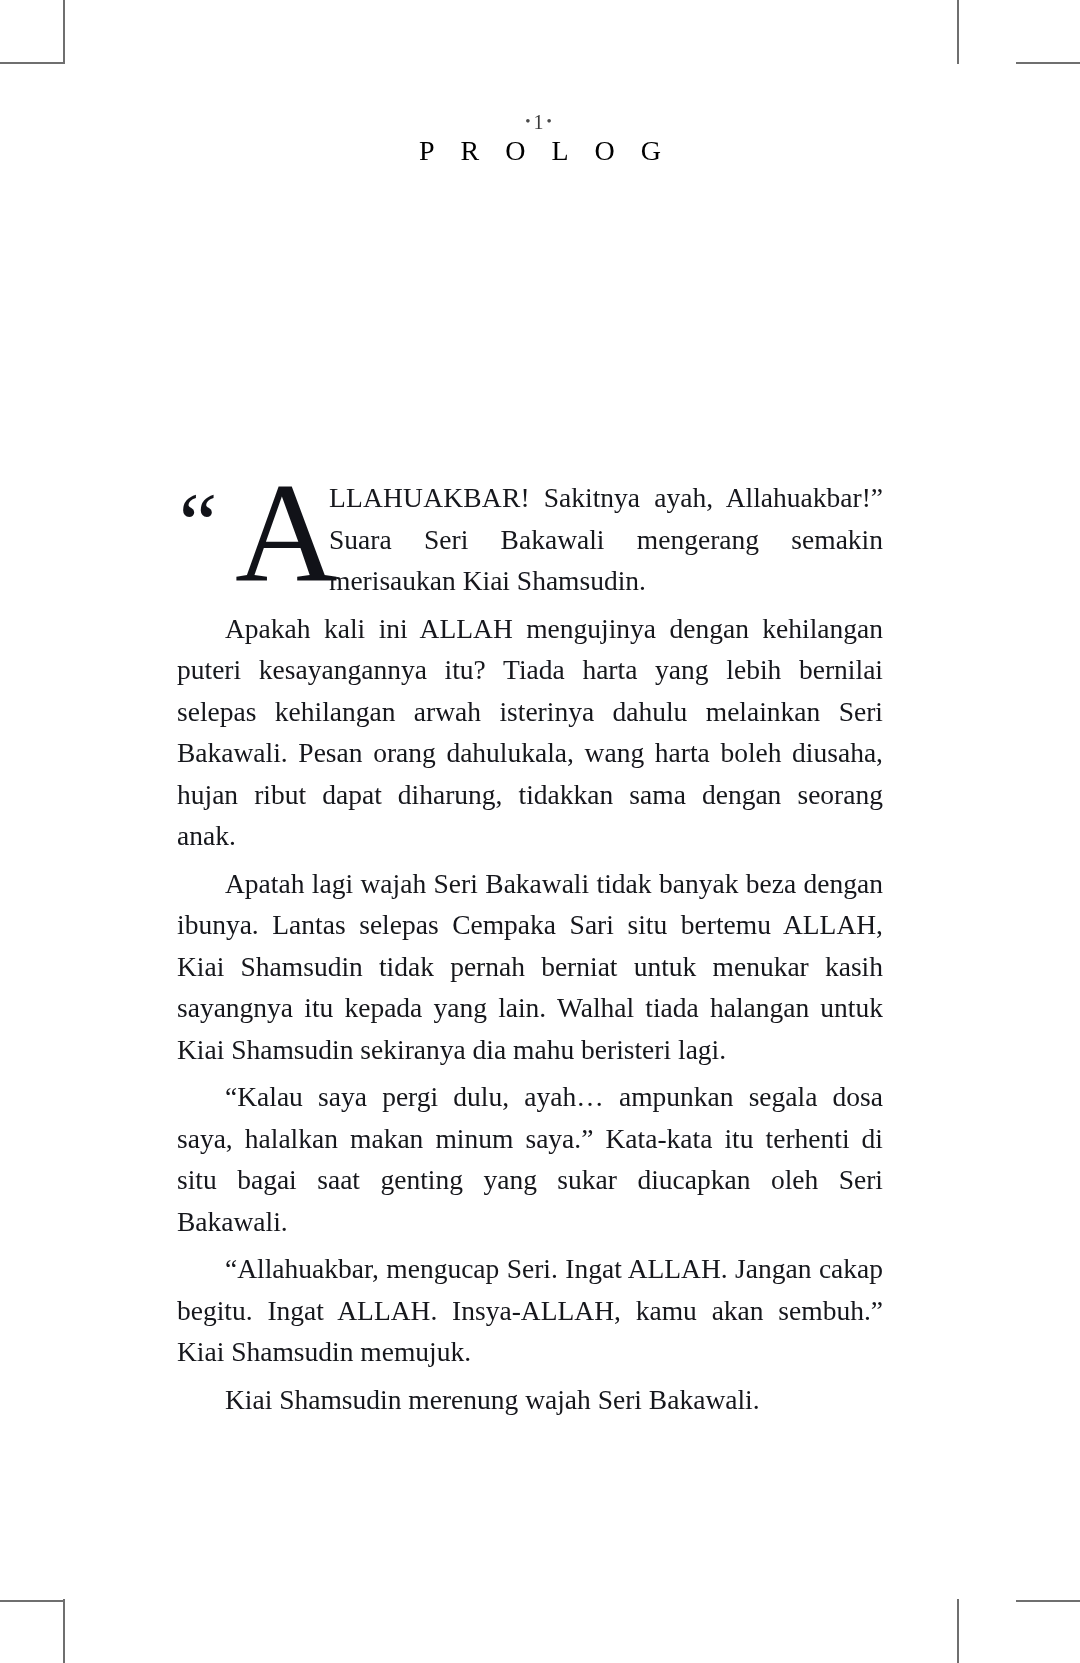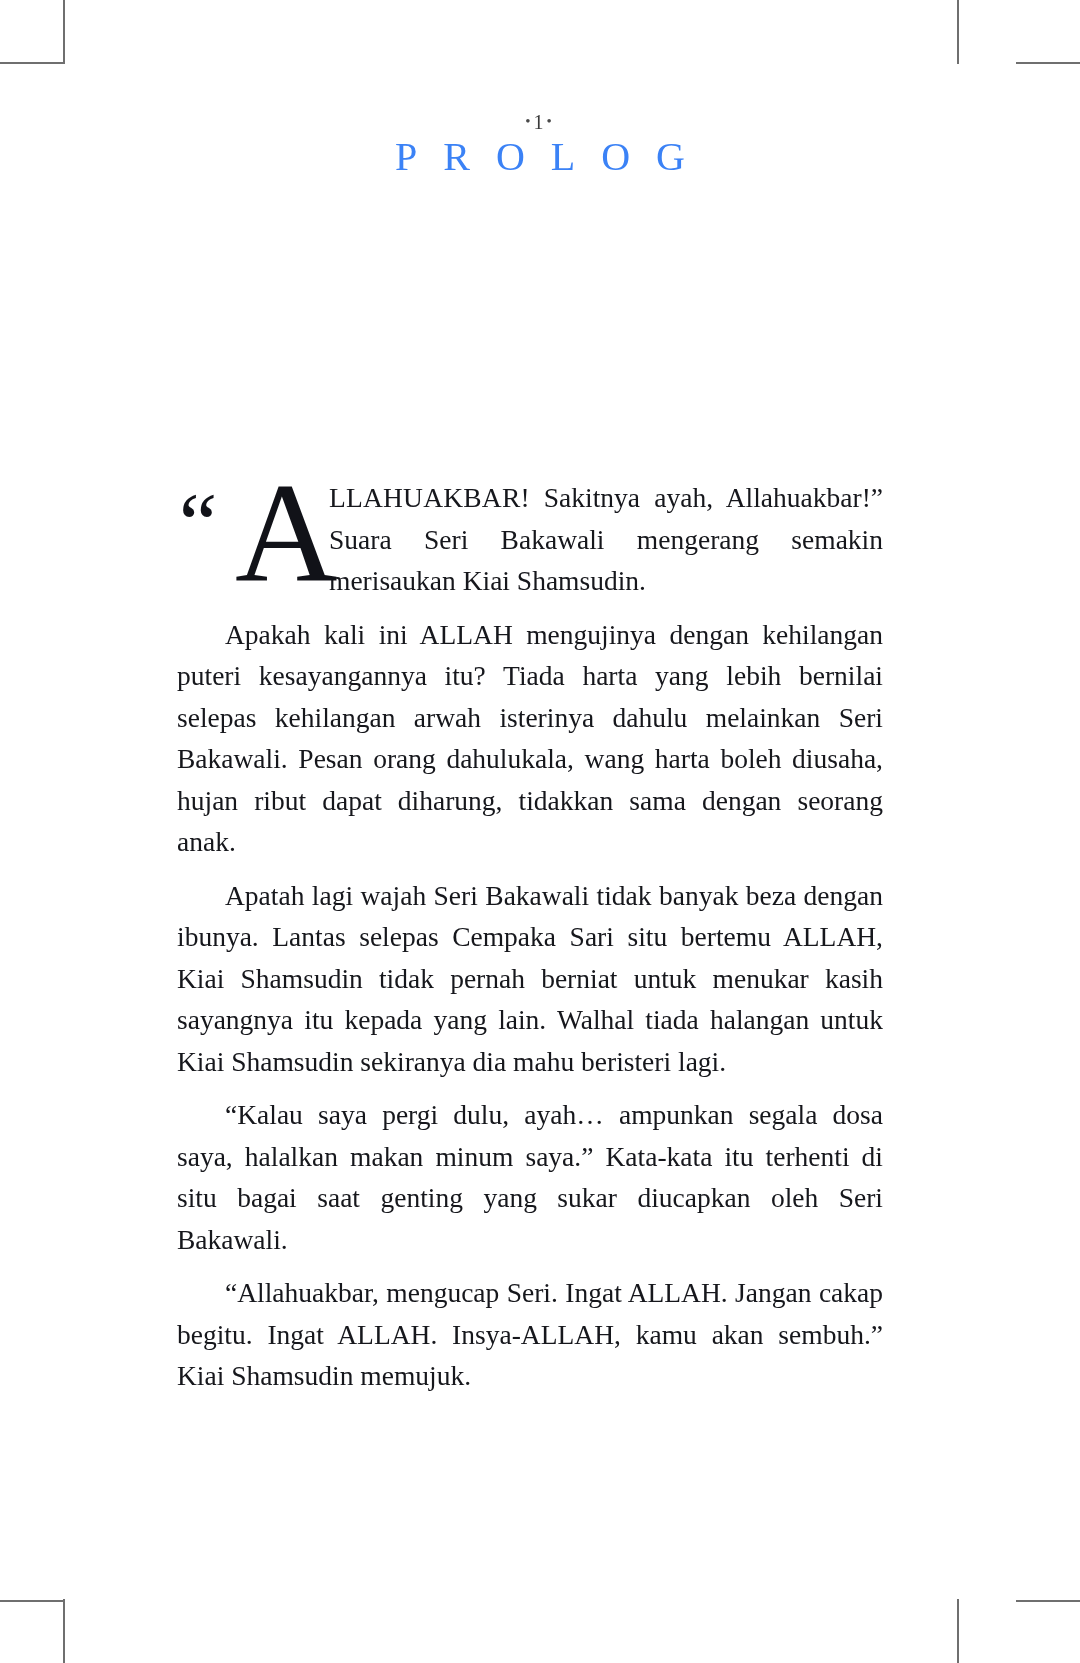--- a/index.html
+++ b/index.html
@@ -57,24 +57,24 @@
     line-height: 1;
     margin-bottom: 4px;
     font-family: "Liberation Serif", "DejaVu Serif", serif;
   }
   .folio .dot {
     font-size: 15px;
     vertical-align: 3px;
     color: #4a4a4a;
   }
   .chapter-title {
-    font-size: 40px;
+    font-size: 28px;
     letter-spacing: 26px;
     text-indent: 26px;
-    color: #3b82f6;
+    color: #000000;
     font-weight: 400;
     line-height: 1.05;
     font-family: "Liberation Serif", "DejaVu Serif", serif;
   }
 
   
   .body-block {
     position: absolute;
     left: 177px;
     top: 477px;
@@ -83,21 +83,21 @@
 
   .para {
     font-size: 27.5px;
     line-height: 41.5px;
     text-align: justify;
     text-justify: inter-word;
     margin: 0;
     color: #16171c;
     hyphens: none;
   }
-  .para + .para { margin-top: 12px; }
+  .para + .para { margin-top: 6px; }
   .para.indent { text-indent: 48px; }
 
   
   .opening {
     position: relative;
     min-height: 120px;
   }
   .dropcap-wrap {
     float: left;
     width: 152px;
@@ -152,15 +152,16 @@
       <span class="dropcap-wrap">
         <span class="openquote">“</span>
         <span class="dropcap">A</span>
       </span><span class="lead-bold">LLAHUAKBAR</span><span>! Sakitnya ayah, Allahuakbar!” Suara Seri Bakawali mengerang semakin merisaukan Kiai Shamsudin.</span>
     </p>
 
     <p class="para indent">Apakah kali ini ALLAH mengujinya dengan kehilangan puteri kesayangannya itu? Tiada harta yang lebih bernilai selepas kehilangan arwah isterinya dahulu melainkan Seri Bakawali. Pesan orang dahulukala, wang harta boleh diusaha, hujan ribut dapat diharung, tidakkan sama dengan seorang anak.</p>
     <p class="para indent">Apatah lagi wajah Seri Bakawali tidak banyak beza dengan ibunya. Lantas selepas Cempaka Sari situ bertemu ALLAH, Kiai Shamsudin tidak pernah berniat untuk menukar kasih sayangnya itu kepada yang lain. Walhal tiada halangan untuk Kiai Shamsudin sekiranya dia mahu beristeri lagi.</p>
     <p class="para indent">“Kalau saya pergi dulu, ayah… ampunkan segala dosa saya, halalkan makan minum saya.” Kata-kata itu terhenti di situ bagai saat genting yang sukar diucapkan oleh Seri Bakawali.</p>
     <p class="para indent">“Allahuakbar, mengucap Seri. Ingat ALLAH. Jangan cakap begitu. Ingat ALLAH. Insya-ALLAH, kamu akan sembuh.” Kiai Shamsudin memujuk.</p>
+    <p class="para indent">Kiai Shamsudin merenung wajah Seri Bakawali.</p>
 
   </div>
 </div>
 
 </body></html>

